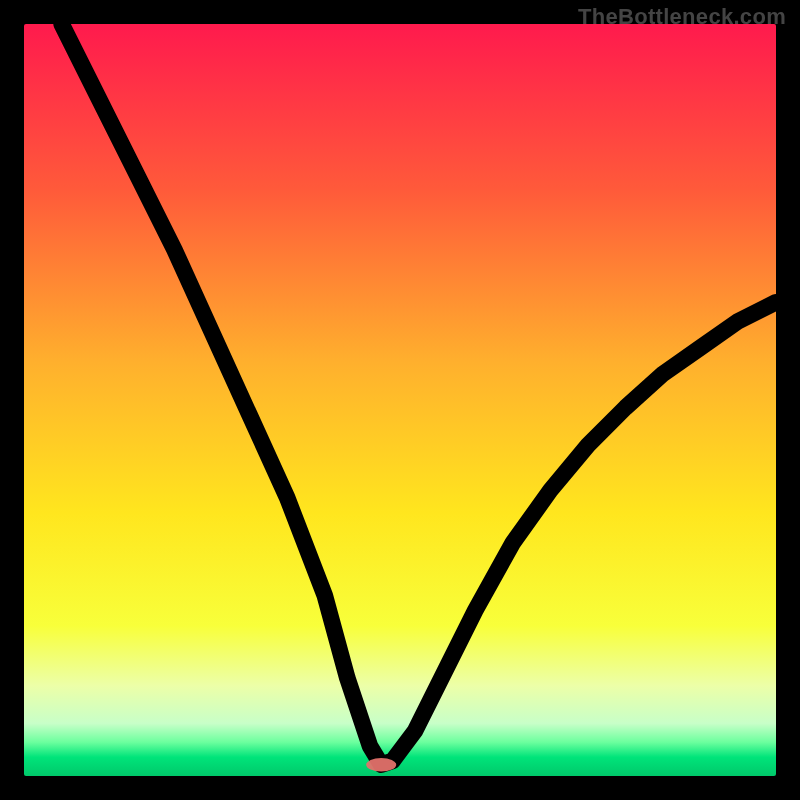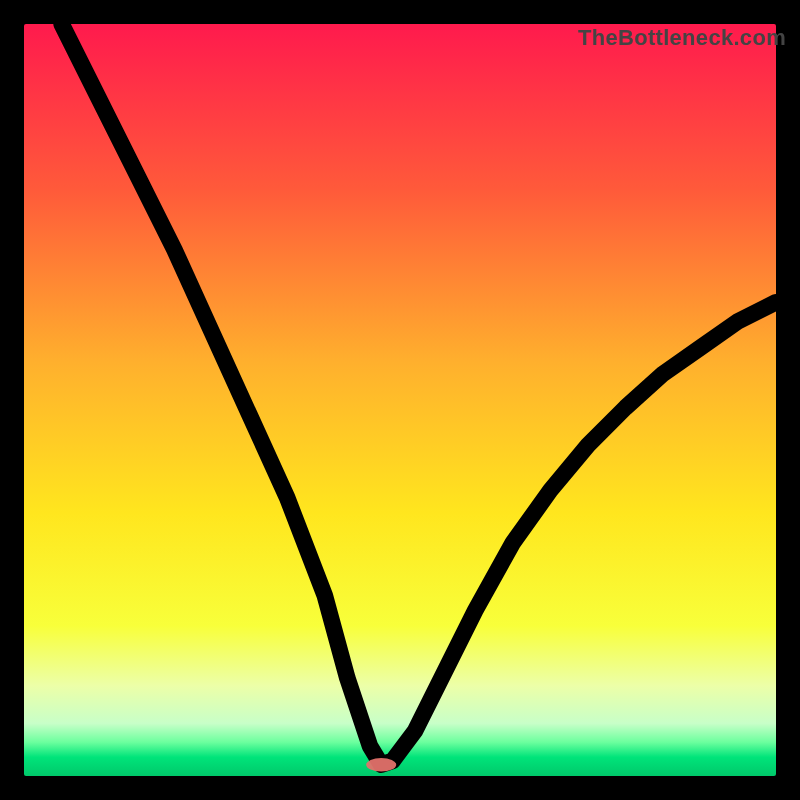--- a/index.html
+++ b/index.html
@@ -19,21 +19,20 @@
   }
   .watermark {
     position: absolute;
     top: 4px;
     right: 14px;
     color: #444;
     font-size: 22px;
     font-weight: 600;
     letter-spacing: 0.3px;
     z-index: 5;
-    margin-top: 21px;
   }
   .plot {
     position: absolute;
     left: 24px;
     top: 24px;
     width: 752px;
     height: 752px;
     overflow: hidden;
     z-index: 1;
     border-radius: 2px;

